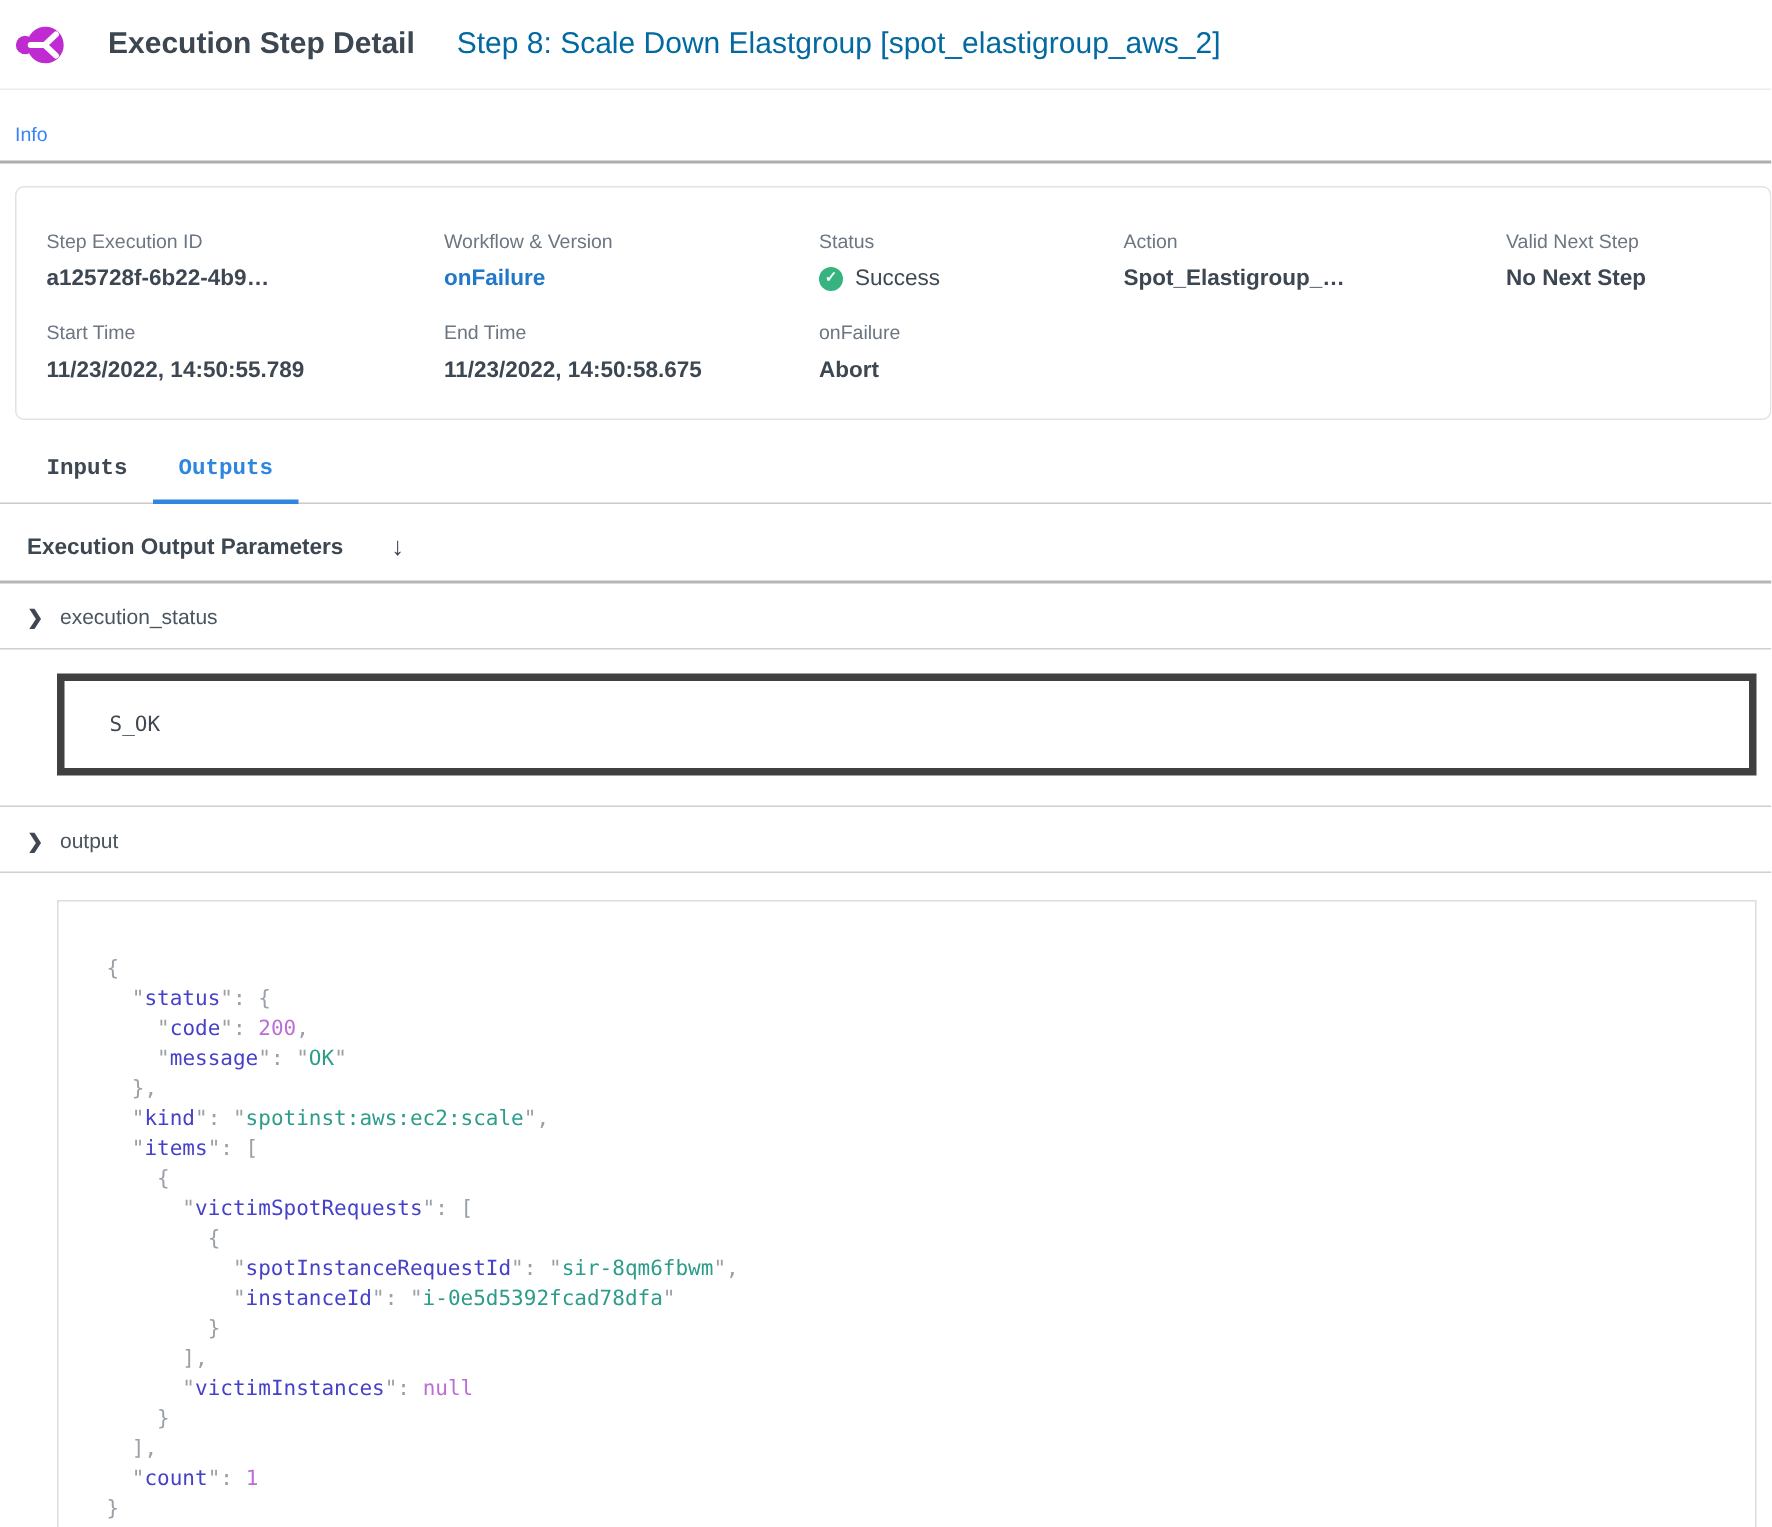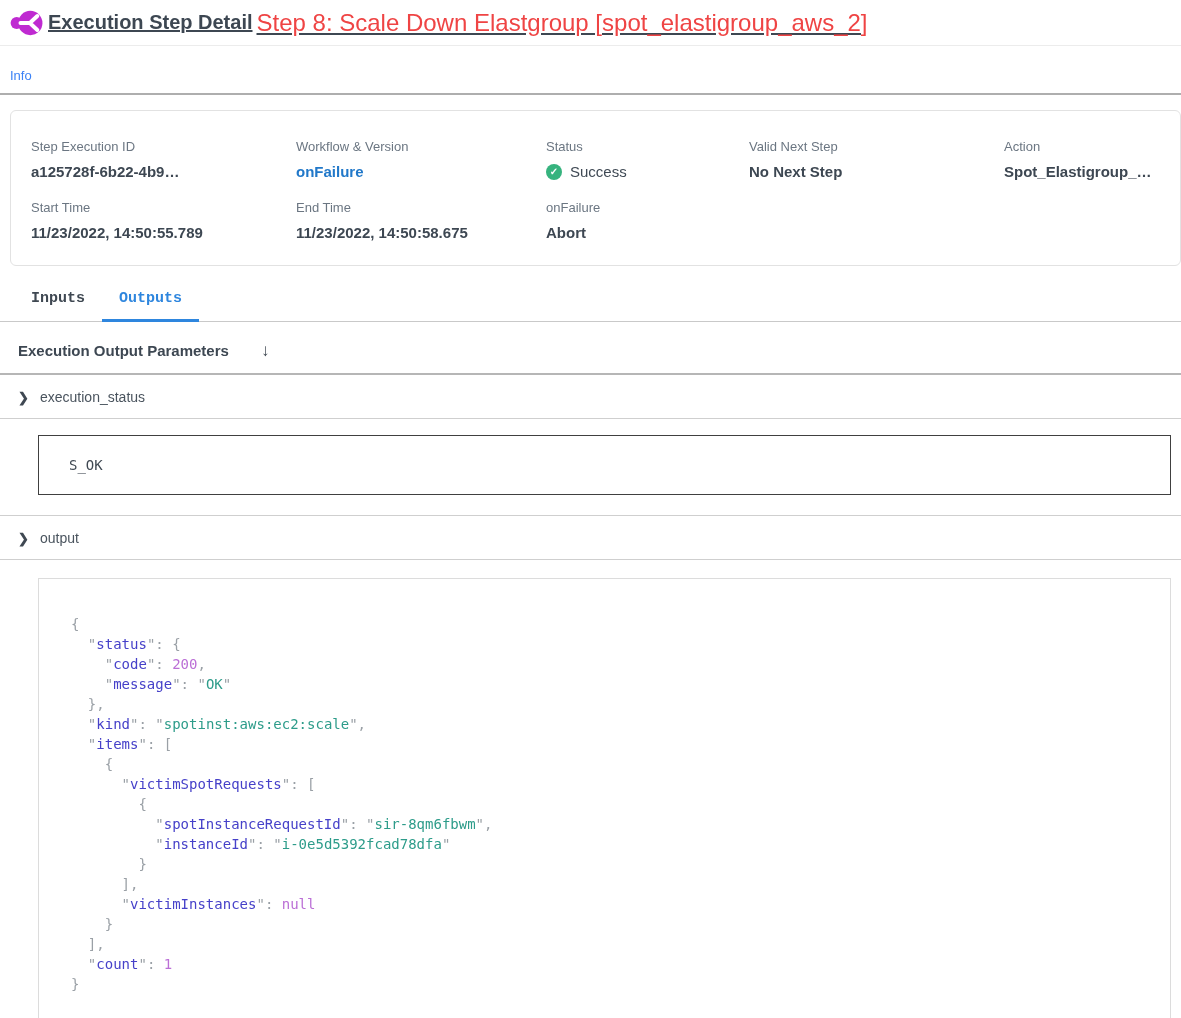--- a/index.html
+++ b/index.html
@@ -7,27 +7,26 @@
   body {
     width:1181px; height:1018px;
     font-family:"Liberation Sans", sans-serif;
     color:#3d4752;
     overflow:hidden;
   }
 
   
   .app-header {
     display:flex; align-items:center;
-    height:46px; padding-left:10px; gap:4px;
+    height:60px; padding-left:10px; gap:28px;
     border-bottom:1px solid #ececec;
-    text-decoration:underline;
   }
   .logo { width:34px; height:30px; flex:0 0 auto; }
   .page-title { font-size:20px; font-weight:700; color:#3d4752; white-space:nowrap; }
-  .page-subtitle { font-size:24px; font-weight:400; color:#ef4444; white-space:nowrap; }
+  .page-subtitle { font-size:20px; font-weight:400; color:#0369a1; white-space:nowrap; }
 
   
   .info-title { margin:22px 0 0 10px; font-size:13px; color:#3b82f6; }
   .divider-dark { border:none; border-top:2px solid #aeaeae; margin:10px 0 0 0; }
   .divider-mid  { border:none; border-top:2px solid #b6b6b6; margin:0; }
   .divider-light{ border:none; border-top:1px solid #cfcfcf; margin:0; }
 
   .info-card {
     margin:15px 0 0 10px;
     width:calc(100% - 10px);
@@ -59,21 +58,21 @@
   .section-head { display:flex; align-items:center; gap:32px; padding:20px 0 14px 18px; }
   .section-title { font-size:15px; font-weight:700; color:#3d4752; }
   .download-arrow { font-size:17px; font-weight:700; color:#3f4852; cursor:pointer; line-height:1; }
 
   .group-row { display:flex; align-items:center; padding:14px 0 13px 18px; cursor:pointer; }
   .chevron { font-size:13px; font-weight:700; color:#3f4852; width:22px; }
   .group-name { font-size:14px; color:#4a545e; }
 
   .value-box {
     margin:16px 10px 20px 38px;
-    border:1px solid #404040;
+    border:5px solid #404040;
     padding:21px 0 21px 30px;
     font-family:"DejaVu Sans Mono","Liberation Mono",monospace;
     font-size:14px; color:#3f4852;
   }
 
   .code-box {
     margin:18px 10px 10px 38px;
     border:1px solid #dcdcdc;
     padding:35px 0 42px 32px;
     font-family:"DejaVu Sans Mono","Liberation Mono",monospace;
@@ -111,26 +110,26 @@
     <div class="field-value link">onFailure</div>
   </div>
   <div>
     <div class="field-label">Status</div>
     <div class="status-value">
       <span class="status-dot">✓</span>
       <span>Success</span>
     </div>
   </div>
   <div>
+    <div class="field-label">Action</div>
+    <div class="field-value">Spot_Elastigroup_…</div>
+  </div>
+  <div>
     <div class="field-label">Valid Next Step</div>
     <div class="field-value">No Next Step</div>
-  </div>
-  <div>
-    <div class="field-label">Action</div>
-    <div class="field-value">Spot_Elastigroup_…</div>
   </div>
   <div>
     <div class="field-label">Start Time</div>
     <div class="field-value">11/23/2022, 14:50:55.789</div>
   </div>
   <div>
     <div class="field-label">End Time</div>
     <div class="field-value">11/23/2022, 14:50:58.675</div>
   </div>
   <div>

